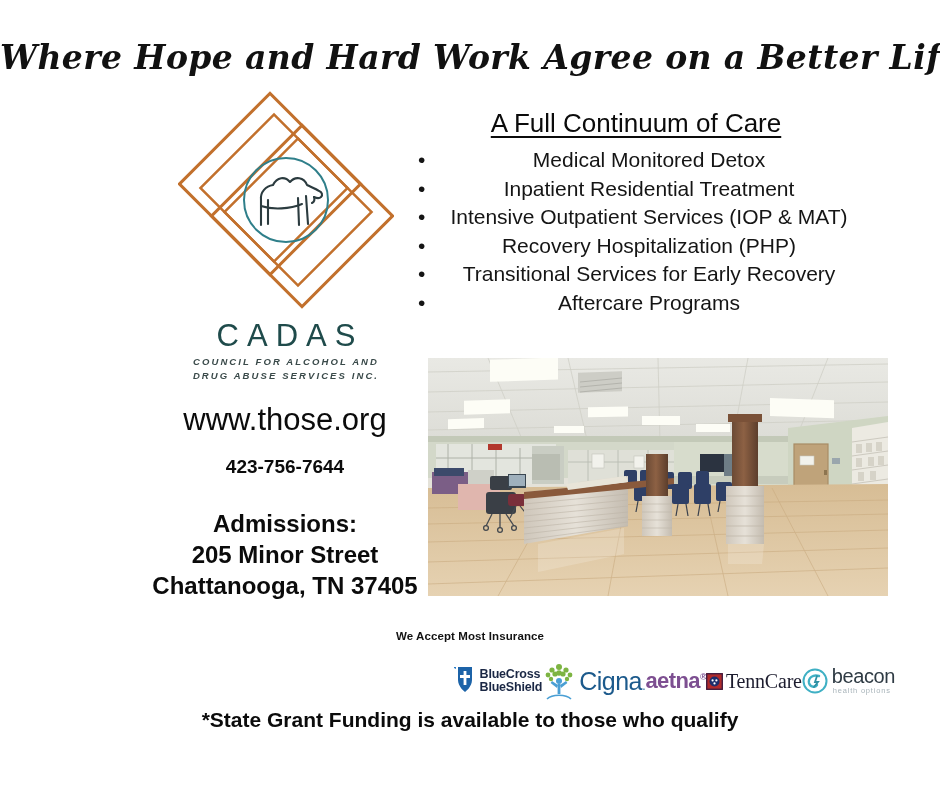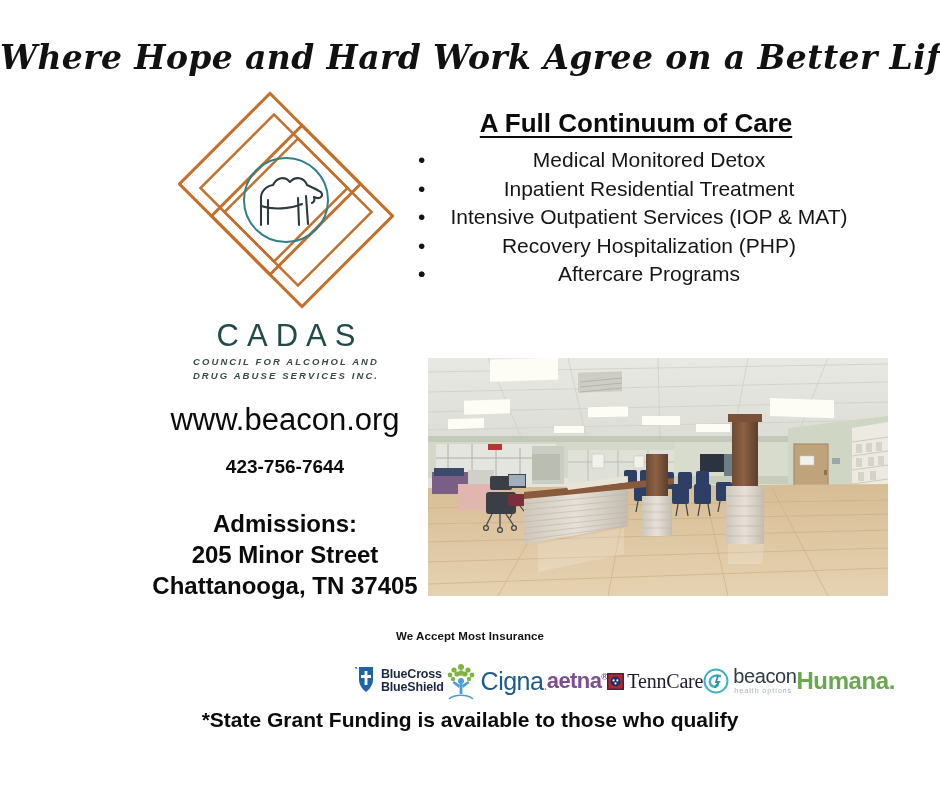--- a/index.html
+++ b/index.html
@@ -35,21 +35,21 @@
   
   .care-block {
     position: absolute;
     left: 406px;
     top: 108px;
     width: 460px;
   }
   .care-title {
     text-align: center;
     font-size: 26px;
-    font-weight: bold;
+    font-weight: normal;
     color: #0b0b0b;
     text-decoration: underline;
     text-underline-offset: 4px;
     margin-bottom: 7px;
   }
   .care-list {
     list-style: none;
     margin: 0;
     padding: 0;
   }
@@ -269,21 +269,21 @@
     </g>
   </svg>
 </div>
 
 <div class="brand-name">CADAS</div>
 <div class="brand-tagline">
   <div>COUNCIL FOR ALCOHOL AND</div>
   <div>DRUG ABUSE SERVICES INC.</div>
 </div>
 
-<div class="website">www.beacon.org</div>
+<div class="website">www.those.org</div>
 <div class="phone">423-756-7644</div>
 <div class="admissions">
   <div>Admissions:</div>
   <div>205 Minor Street</div>
   <div>Chattanooga, TN 37405</div>
 </div>
 
 <div class="care-block">
   <div class="care-title"> A Full Continuum of Care</div>
   <ul class="care-list">
@@ -298,20 +298,21 @@
     <li>
       <span class="bullet">•</span>
       <span>Intensive Outpatient Services (IOP &amp; MAT)</span>
     </li>
     <li>
       <span class="bullet">•</span>
       <span>Recovery Hospitalization (PHP)</span>
     </li>
     <li>
       <span class="bullet">•</span>
+      <span>Transitional Services for Early Recovery</span>
     </li>
     <li>
       <span class="bullet">•</span>
       <span>Aftercare Programs</span>
     </li>
   </ul>
 </div>
 
 <div class="photo">
   <svg width="460" height="238" viewBox="0 0 460 238">
@@ -612,19 +613,16 @@
       <circle cx="13" cy="13" r="11.5" fill="none" stroke="#3fb0c4" stroke-width="2"></circle>
       <path d="M17 8 C11 6, 6 10, 7 15 C8 19, 13 20, 15 17" fill="none" stroke="#3fb0c4" stroke-width="2.4" stroke-linecap="round"></path>
       <path d="M15 8 L13 14 L16 14 L12 19" fill="none" stroke="#2f8fa3" stroke-width="1.8" stroke-linecap="round"></path>
     </svg>
     <div>
       <div class="beacon-main">beacon</div>
       <div class="beacon-sub">health options</div>
     </div>
   </div>
 
-  <div class="ins-logo">
-    <span class="humana-text">Humana.</span>
-  </div>
 
 </div>
 
 <div class="footnote">*State Grant Funding is available to those who qualify</div>
 
 </body></html>

